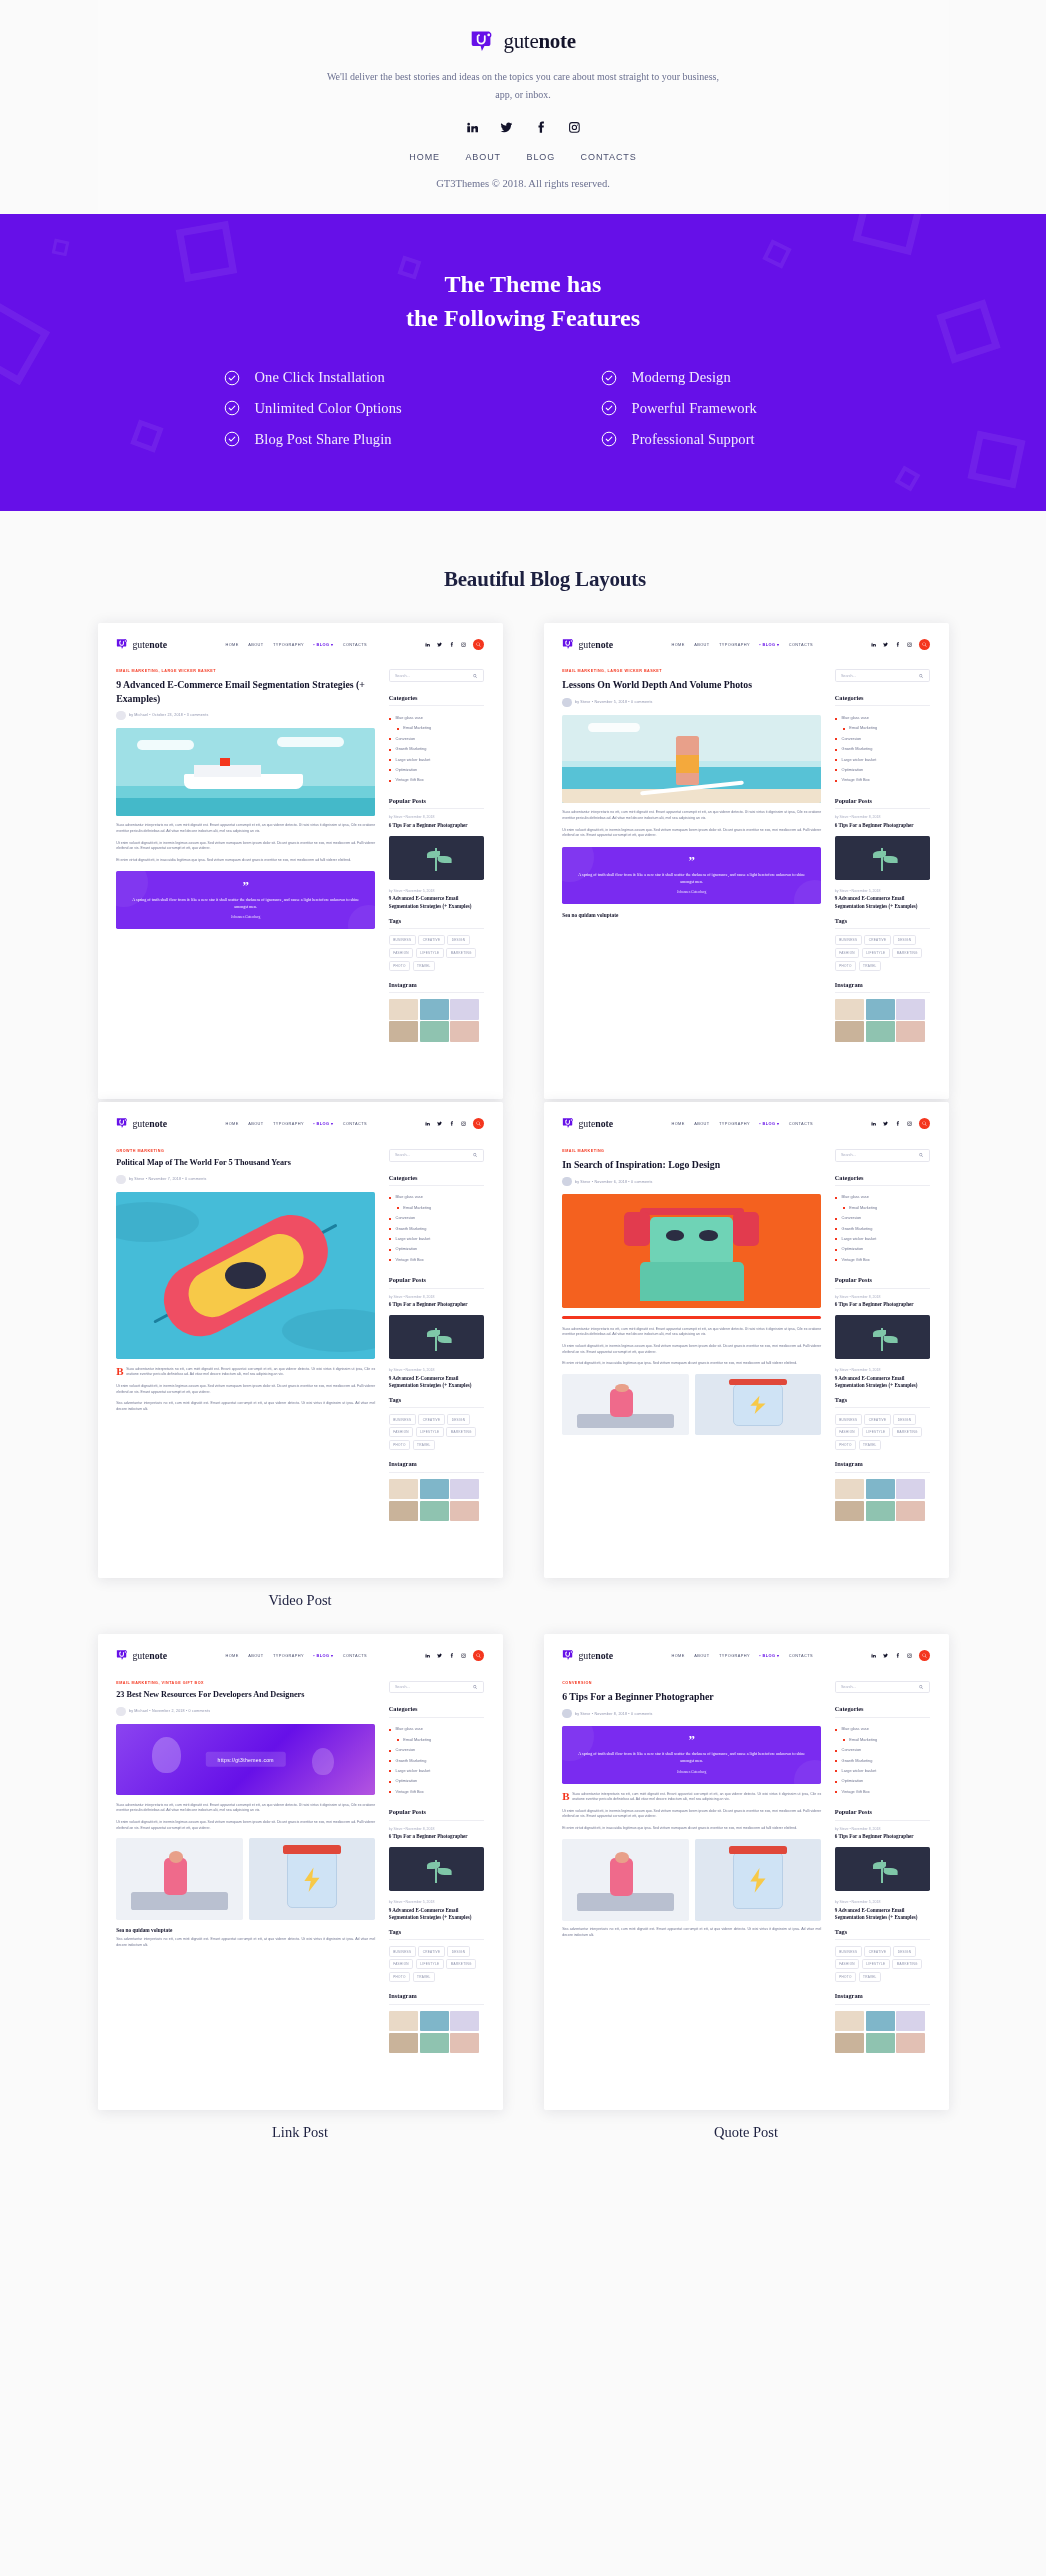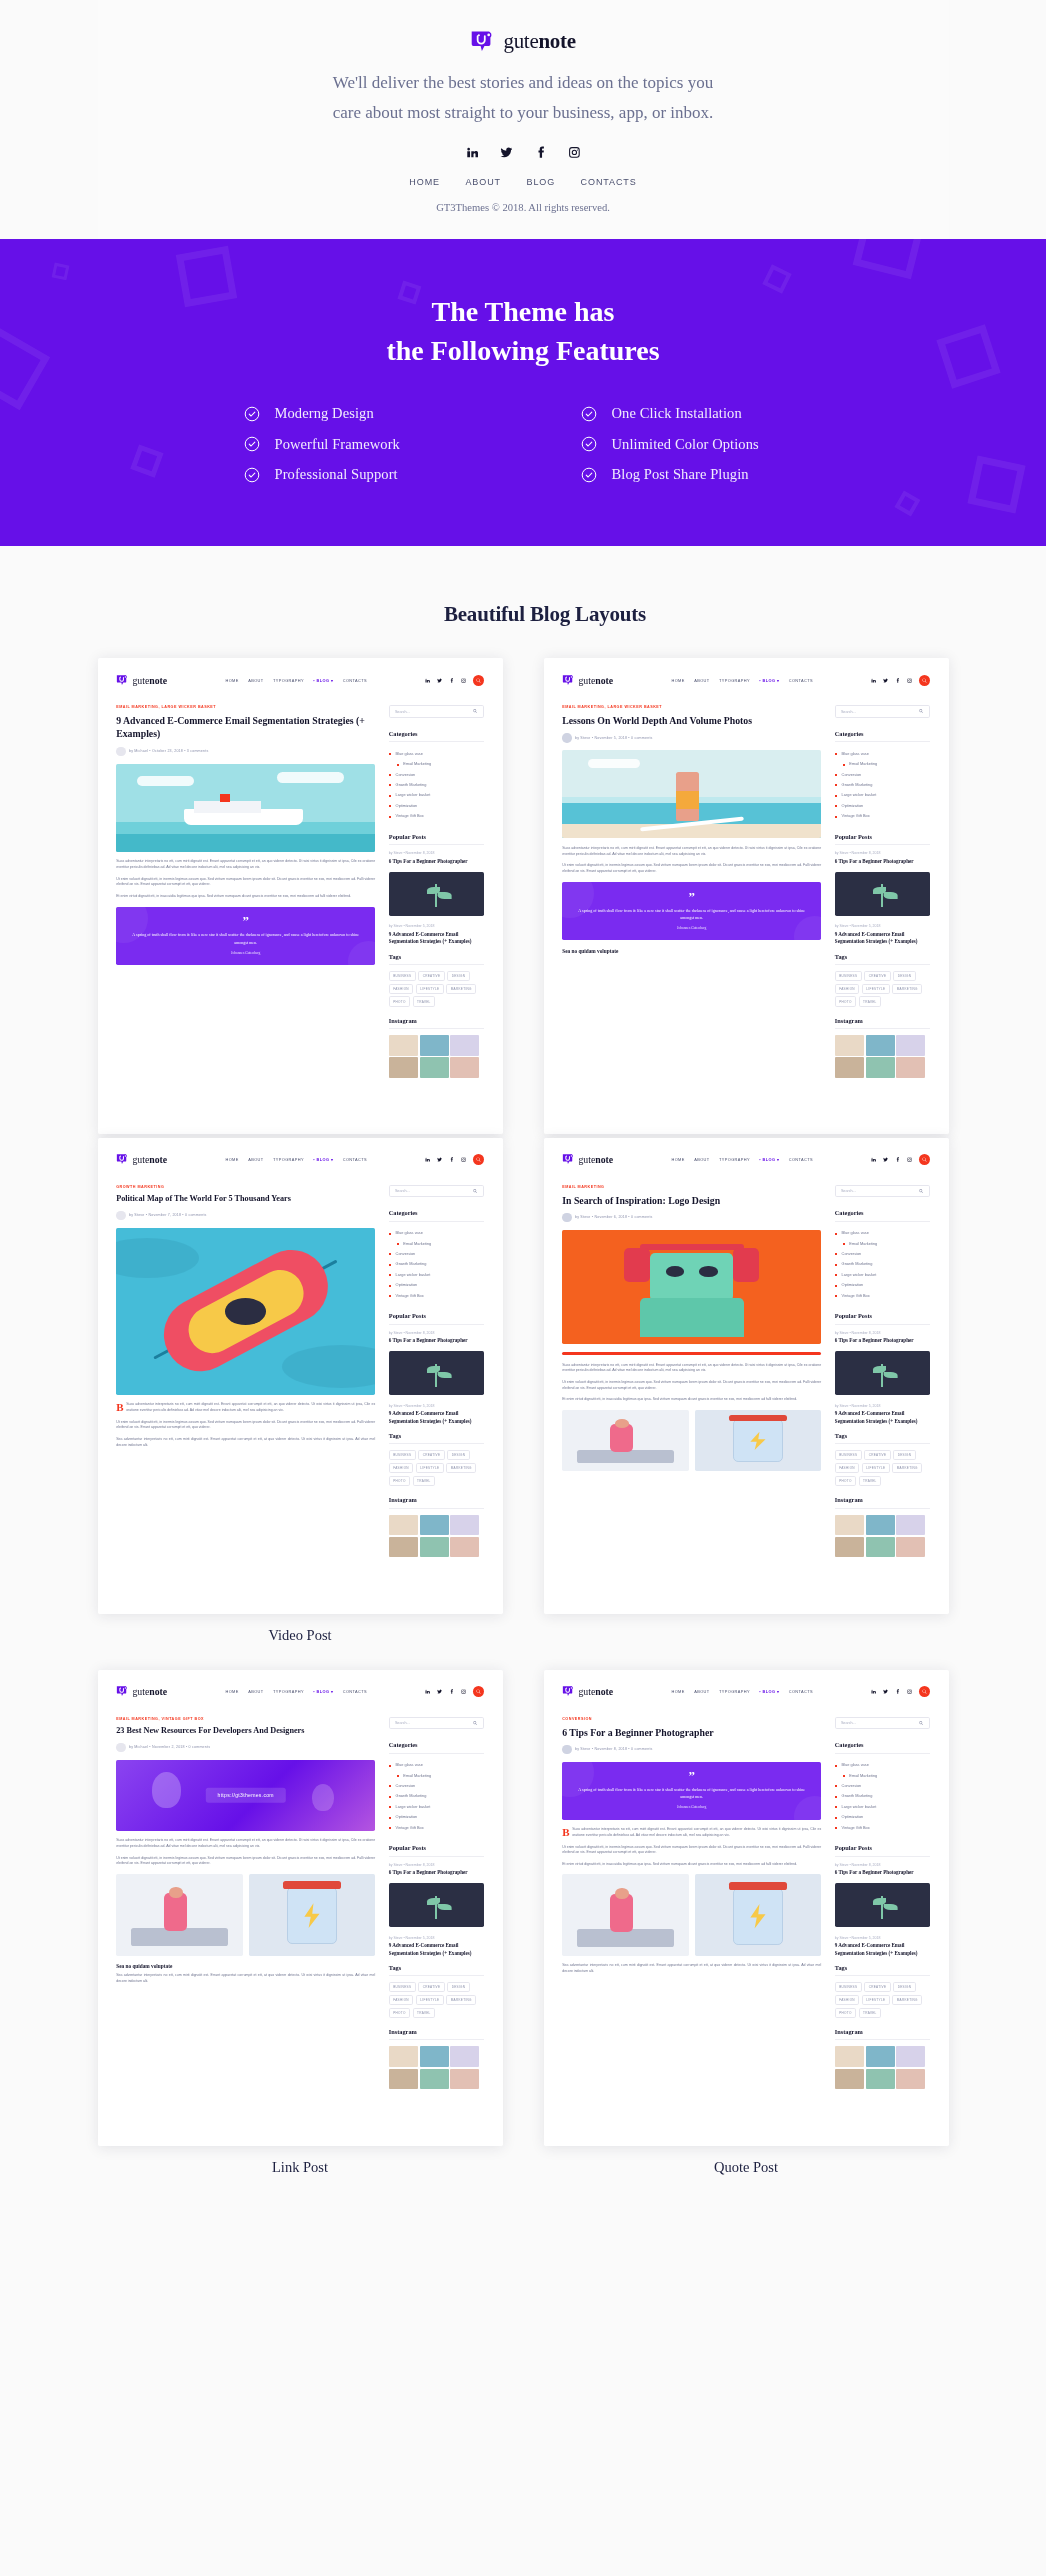--- a/index.html
+++ b/index.html
@@ -16,21 +16,21 @@
   .footer-card{
     width:851px;margin:0 auto;background:#fbfbfb;
     padding:29px 34px 25.5px;text-align:center;
   }
   .brand-row{display:flex;align-items:center;justify-content:center;gap:7.7px;margin-bottom:13.6px;}
   .logo-mark{position:relative;width:25.5px;height:25.5px;flex:0 0 auto;}
   .brand-text{font-size:21px;letter-spacing:-0.3px;color:#14142b;}
   .brand-text .b-light{font-weight:400;}
   .brand-text .b-bold{font-weight:700;}
   .footer-tagline{
-    font-size:17px;line-height:1.75;color:#6b7090;
+    font-size:10px;line-height:1.75;color:#6b7090;
     max-width:408px;margin:0 auto 17px;
   }
   .social-row{display:flex;justify-content:center;gap:18.7px;margin-bottom:17px;}
   .social-row a{color:#14142b;display:inline-flex;align-items:center;justify-content:center;width:15.3px;height:15.3px;}
   .social-row svg{width:12.8px;height:12.8px;fill:currentColor;}
   .footer-nav{display:flex;justify-content:center;gap:25.5px;margin-bottom:15.3px;}
   .footer-nav a{
     font-family:"Liberation Sans",sans-serif;
     font-size:9px;letter-spacing:0.9px;color:#4a4f6e;text-decoration:none;font-weight:400;
   }
@@ -48,21 +48,21 @@
   .d4{width:18.7px;height:18.7px;left:400px;top:44px;transform:rotate(18deg);border-width:4.3px;}
   .d5{width:22px;height:22px;left:766px;top:29px;transform:rotate(26deg);border-width:4.3px;}
   .d6{width:51px;height:51px;left:943px;top:92px;transform:rotate(-18deg);}
   .d7{width:60px;height:60px;left:859px;top:-25.5px;transform:rotate(14deg);}
   .d8{width:49px;height:49px;left:972px;top:221px;transform:rotate(12deg);}
   .d9{width:18.7px;height:18.7px;left:898px;top:255px;transform:rotate(30deg);border-width:4.3px;}
   .d10{width:15.3px;height:15.3px;left:53px;top:25.5px;transform:rotate(12deg);border-width:3.4px;}
 
   .features-inner{position:relative;z-index:2;width:851px;margin:0 auto;}
   .features-title{
-    text-align:center;color:#fff;font-weight:700;font-size:28px;line-height:1.42;
+    text-align:center;color:#fff;font-weight:700;font-size:24px;line-height:1.42;
     margin-bottom:34px;
   }
   .features-cols{display:flex;justify-content:center;gap:0;}
   .feat-col{width:357px;padding-left:78px;}
   .feat-col.right{padding-left:58px;}
   .feat-item{display:flex;align-items:center;gap:14.5px;margin-bottom:13.6px;}
   .feat-item:last-child{margin-bottom:0;}
   .check{width:16px;height:16px;flex:0 0 auto;}
   .check svg{width:16px;height:16px;display:block;}
   .feat-label{color:#f2ecfd;font-size:14.5px;letter-spacing:0.1px;}
@@ -257,20 +257,50 @@
   <span class="deco d9"></span>
   <span class="deco d10"></span>
 
   <div class="features-inner">
     <h2 class="features-title">
       <span>The Theme has</span><br>
       <span>the Following Features</span>
     </h2>
 
     <div class="features-cols">
+      <div class="feat-col right">
+        <div class="feat-item">
+          <span class="check">
+              <svg viewBox="0 0 24 24">
+                <circle cx="12" cy="12" r="10.2" fill="none" stroke="#fff" stroke-width="1.5"></circle>
+                <path d="M7.8 12.2l2.8 2.8 5.6-5.8" fill="none" stroke="#fff" stroke-width="1.6" stroke-linecap="round" stroke-linejoin="round"></path>
+              </svg>
+            </span>
+          <span class="feat-label">One Click Installation</span>
+        </div>
+        <div class="feat-item">
+          <span class="check">
+              <svg viewBox="0 0 24 24">
+                <circle cx="12" cy="12" r="10.2" fill="none" stroke="#fff" stroke-width="1.5"></circle>
+                <path d="M7.8 12.2l2.8 2.8 5.6-5.8" fill="none" stroke="#fff" stroke-width="1.6" stroke-linecap="round" stroke-linejoin="round"></path>
+              </svg>
+            </span>
+          <span class="feat-label">Unlimited Color Options</span>
+        </div>
+        <div class="feat-item">
+          <span class="check">
+              <svg viewBox="0 0 24 24">
+                <circle cx="12" cy="12" r="10.2" fill="none" stroke="#fff" stroke-width="1.5"></circle>
+                <path d="M7.8 12.2l2.8 2.8 5.6-5.8" fill="none" stroke="#fff" stroke-width="1.6" stroke-linecap="round" stroke-linejoin="round"></path>
+              </svg>
+            </span>
+          <span class="feat-label">Blog Post Share Plugin</span>
+        </div>
+      </div>
+
       <div class="feat-col left">
         <div class="feat-item">
           <span class="check">
               <svg viewBox="0 0 24 24">
                 <circle cx="12" cy="12" r="10.2" fill="none" stroke="#fff" stroke-width="1.5"></circle>
                 <path d="M7.8 12.2l2.8 2.8 5.6-5.8" fill="none" stroke="#fff" stroke-width="1.6" stroke-linecap="round" stroke-linejoin="round"></path>
               </svg>
             </span>
           <span class="feat-label">Moderng Design</span>
         </div>
@@ -284,50 +314,20 @@
           <span class="feat-label">Powerful Framework</span>
         </div>
         <div class="feat-item">
           <span class="check">
               <svg viewBox="0 0 24 24">
                 <circle cx="12" cy="12" r="10.2" fill="none" stroke="#fff" stroke-width="1.5"></circle>
                 <path d="M7.8 12.2l2.8 2.8 5.6-5.8" fill="none" stroke="#fff" stroke-width="1.6" stroke-linecap="round" stroke-linejoin="round"></path>
               </svg>
             </span>
           <span class="feat-label">Professional Support</span>
-        </div>
-      </div>
-
-      <div class="feat-col right">
-        <div class="feat-item">
-          <span class="check">
-              <svg viewBox="0 0 24 24">
-                <circle cx="12" cy="12" r="10.2" fill="none" stroke="#fff" stroke-width="1.5"></circle>
-                <path d="M7.8 12.2l2.8 2.8 5.6-5.8" fill="none" stroke="#fff" stroke-width="1.6" stroke-linecap="round" stroke-linejoin="round"></path>
-              </svg>
-            </span>
-          <span class="feat-label">One Click Installation</span>
-        </div>
-        <div class="feat-item">
-          <span class="check">
-              <svg viewBox="0 0 24 24">
-                <circle cx="12" cy="12" r="10.2" fill="none" stroke="#fff" stroke-width="1.5"></circle>
-                <path d="M7.8 12.2l2.8 2.8 5.6-5.8" fill="none" stroke="#fff" stroke-width="1.6" stroke-linecap="round" stroke-linejoin="round"></path>
-              </svg>
-            </span>
-          <span class="feat-label">Unlimited Color Options</span>
-        </div>
-        <div class="feat-item">
-          <span class="check">
-              <svg viewBox="0 0 24 24">
-                <circle cx="12" cy="12" r="10.2" fill="none" stroke="#fff" stroke-width="1.5"></circle>
-                <path d="M7.8 12.2l2.8 2.8 5.6-5.8" fill="none" stroke="#fff" stroke-width="1.6" stroke-linecap="round" stroke-linejoin="round"></path>
-              </svg>
-            </span>
-          <span class="feat-label">Blog Post Share Plugin</span>
         </div>
       </div>
     </div>
   </div>
 </section>
 
 <section class="layouts">
   <div class="layouts-head">
     <h2 class="layouts-title">Beautiful Blog Layouts</h2>
   </div>

